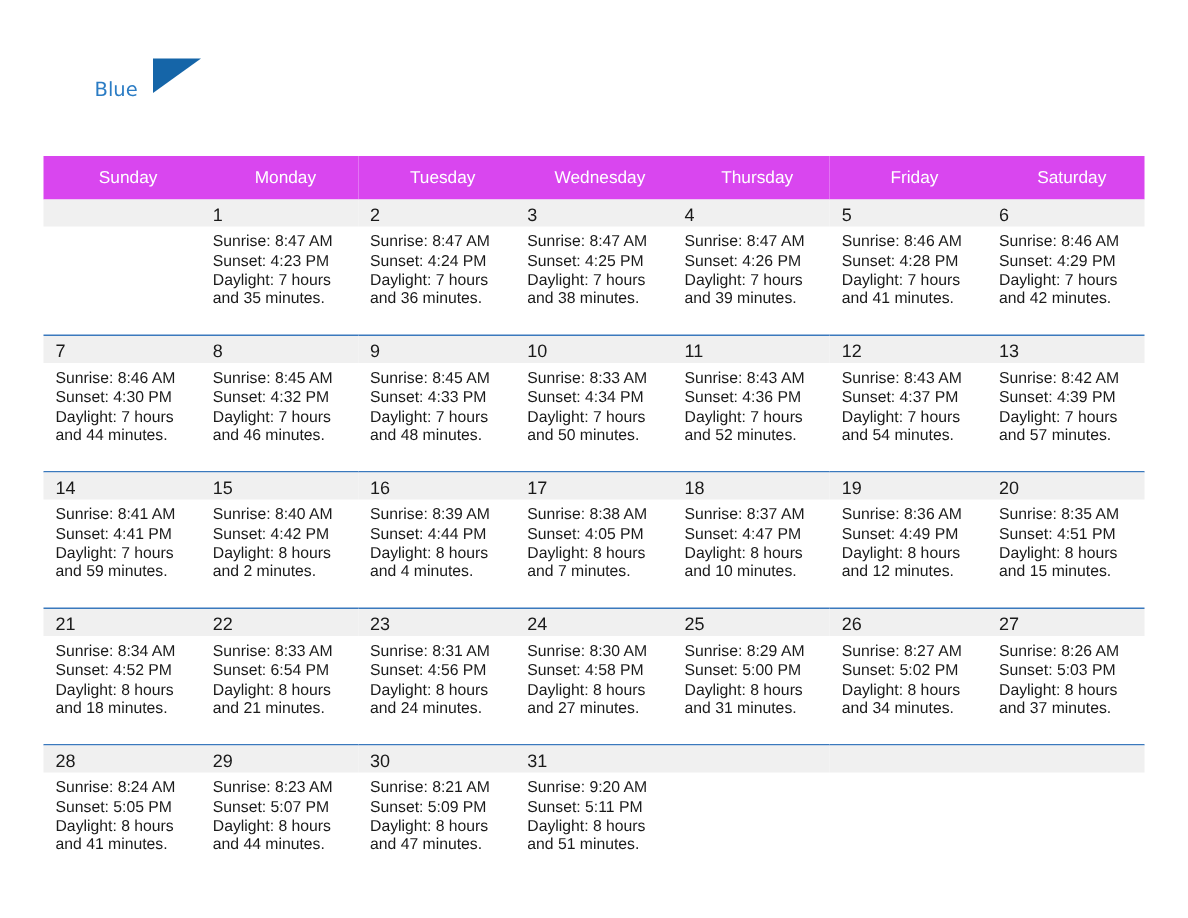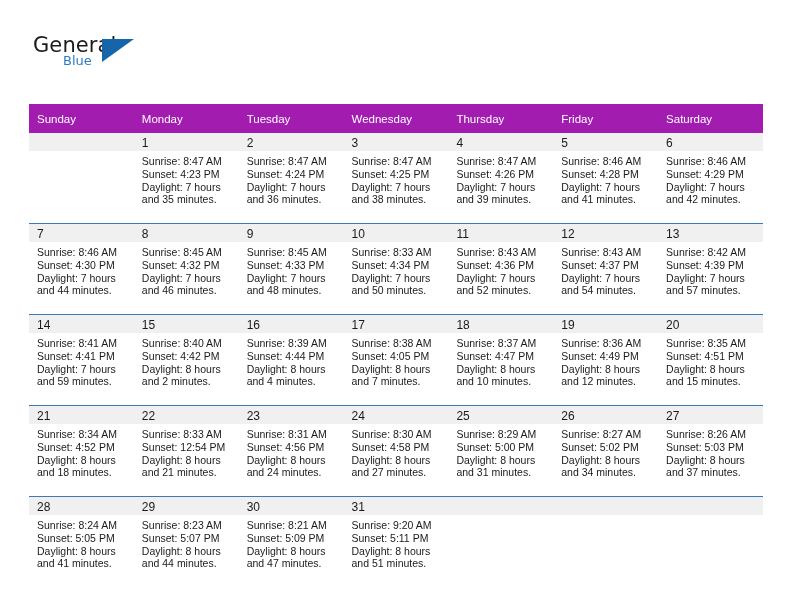--- a/index.html
+++ b/index.html
@@ -93,25 +93,25 @@
     width: 734px;
   }
   table.cal {
     border-collapse: collapse;
     table-layout: fixed;
     width: 734px;
   }
   table.cal col { width: 104.857px; }
 
   thead th {
-    background: #a21caf;
+    background: #d946ef;
     color: #ffffff;
     font-size: 11.5px;
     font-weight: normal;
-    text-align: left;
+    text-align: center;
     padding: 5px 0 5px 8px;
     height: 19px;
     vertical-align: middle;
     border: none;
   }
 
   .week-row td {
     padding: 0;
     vertical-align: top;
     border-top: 1px solid #3a79bd;
@@ -144,21 +144,20 @@
   .details .dl2 { white-space: nowrap; }
 </style>
 </head>
 <body>
 
 <div class="page">
 
   <div class="header">
 
     <div class="logo">
-      <span class="logo-general">General</span>
       <span class="logo-tri"></span>
       <span class="logo-blue">Blue</span>
     </div>
 
 
   </div>
 
   <div class="calendar">
     <table class="cal">
       <colgroup>
@@ -433,21 +432,21 @@
               <div>Daylight: 8 hours</div>
               <div class="dl2">and 18 minutes.</div>
             </div>
           </div>
             </td>
           <td>
               <div class="cell-inner">
             <div class="daynum-band">22</div>
             <div class="details">
               <div>Sunrise: 8:33 AM</div>
-              <div>Sunset: 12:54 PM</div>
+              <div>Sunset: 6:54 PM</div>
               <div>Daylight: 8 hours</div>
               <div class="dl2">and 21 minutes.</div>
             </div>
           </div>
             </td>
           <td>
               <div class="cell-inner">
             <div class="daynum-band">23</div>
             <div class="details">
               <div>Sunrise: 8:31 AM</div>

